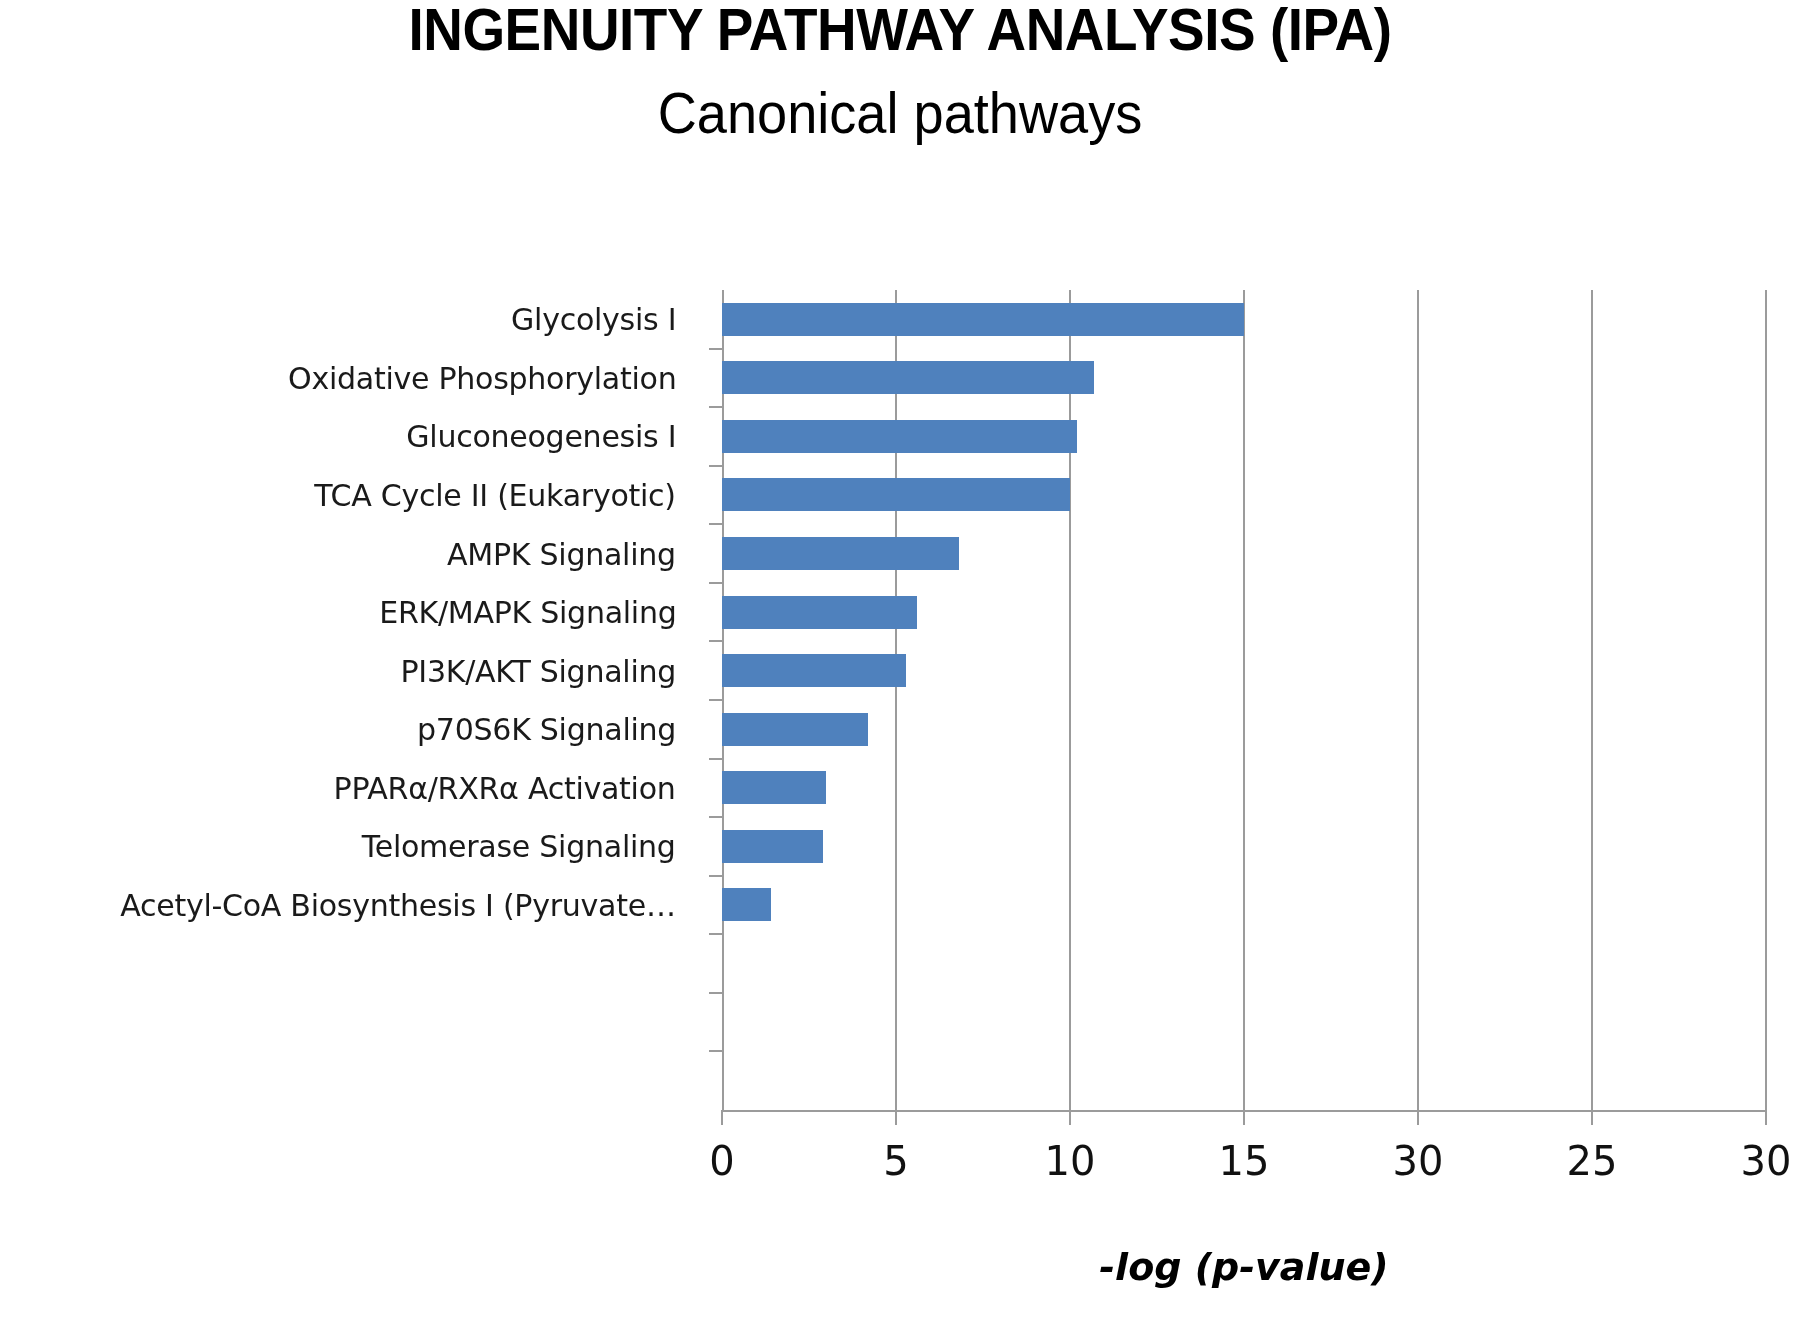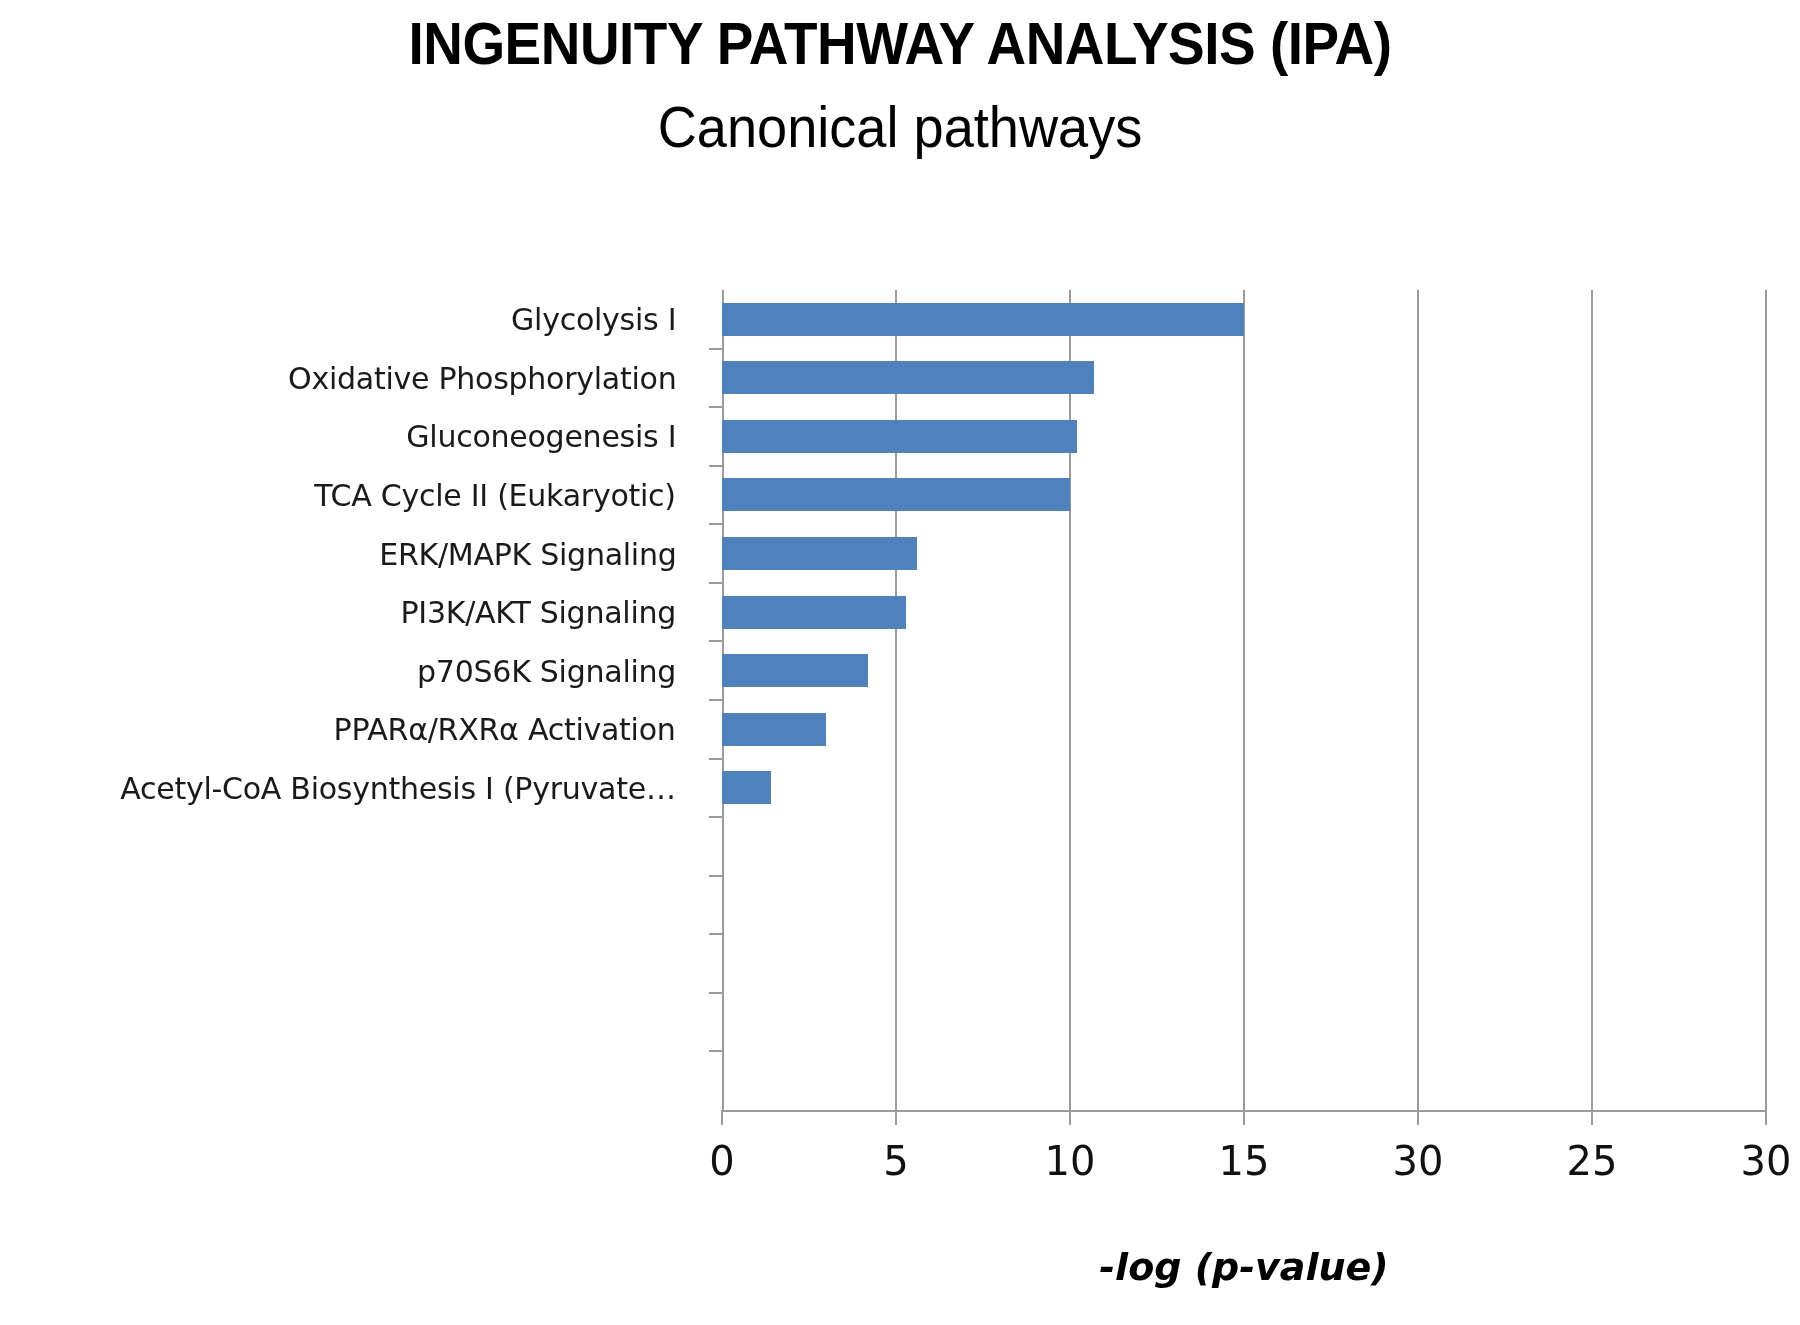--- a/index.html
+++ b/index.html
@@ -13,21 +13,20 @@
     font-family: "DejaVu Sans", sans-serif;
     color: #000000;
     overflow: hidden;
     position: relative;
   }
 
   
   #title-block {
     width: 100%;
     text-align: center;
-    padding-top: 14px;
     box-sizing: border-box;
   }
   #main-title {
     font-family: "Liberation Sans", sans-serif;
     font-weight: bold;
     font-size: 59px;
     letter-spacing: -0.5px;
     line-height: 1.05;
     transform: scaleX(0.93);
     transform-origin: center top;
@@ -196,20 +195,24 @@
         <div class="row" style="height: 58.5714px;">
           <div class="bar" style="width: 354.96px; background: rgb(79, 129, 189);"></div>
           <div class="cat-label">Gluconeogenesis I</div>
         </div>
         <div class="ytick" style="top: 291.857px;"></div>
         <div class="row" style="height: 58.5714px;">
           <div class="bar" style="width: 348px; background: rgb(79, 129, 189);"></div>
           <div class="cat-label">TCA Cycle II (Eukaryotic)</div>
         </div>
         <div class="ytick" style="top: 350.429px;"></div>
+        <div class="row" style="height: 58.5714px;">
+          <div class="bar" style="width: 236.64px; background: rgb(79, 129, 189);"></div>
+          <div class="cat-label">AMPK Signaling</div>
+        </div>
         <div class="ytick" style="top: 409px;"></div>
         <div class="row" style="height: 58.5714px;">
           <div class="bar" style="width: 194.88px; background: rgb(79, 129, 189);"></div>
           <div class="cat-label">ERK/MAPK Signaling</div>
         </div>
         <div class="ytick" style="top: 467.571px;"></div>
         <div class="row" style="height: 58.5714px;">
           <div class="bar" style="width: 184.44px; background: rgb(79, 129, 189);"></div>
           <div class="cat-label">PI3K/AKT Signaling</div>
         </div>
@@ -217,20 +220,24 @@
         <div class="row" style="height: 58.5714px;">
           <div class="bar" style="width: 146.16px; background: rgb(79, 129, 189);"></div>
           <div class="cat-label">p70S6K Signaling</div>
         </div>
         <div class="ytick" style="top: 584.714px;"></div>
         <div class="row" style="height: 58.5714px;">
           <div class="bar" style="width: 104.4px; background: rgb(79, 129, 189);"></div>
           <div class="cat-label">PPARα/RXRα Activation</div>
         </div>
         <div class="ytick" style="top: 643.286px;"></div>
+        <div class="row" style="height: 58.5714px;">
+          <div class="bar" style="width: 100.92px; background: rgb(79, 129, 189);"></div>
+          <div class="cat-label">Telomerase Signaling</div>
+        </div>
         <div class="ytick" style="top: 701.857px;"></div>
         <div class="row" style="height: 58.5714px;">
           <div class="bar" style="width: 48.72px; background: rgb(79, 129, 189);"></div>
           <div class="cat-label">Acetyl-CoA Biosynthesis I (Pyruvate…</div>
         </div>
         <div class="ytick" style="top: 760.429px;"></div>
       </div>
     <div id="xticks">
         <div class="xtick" style="left: -1px;"></div>
         <div class="xtick-label" style="left: 0px;">0</div>

